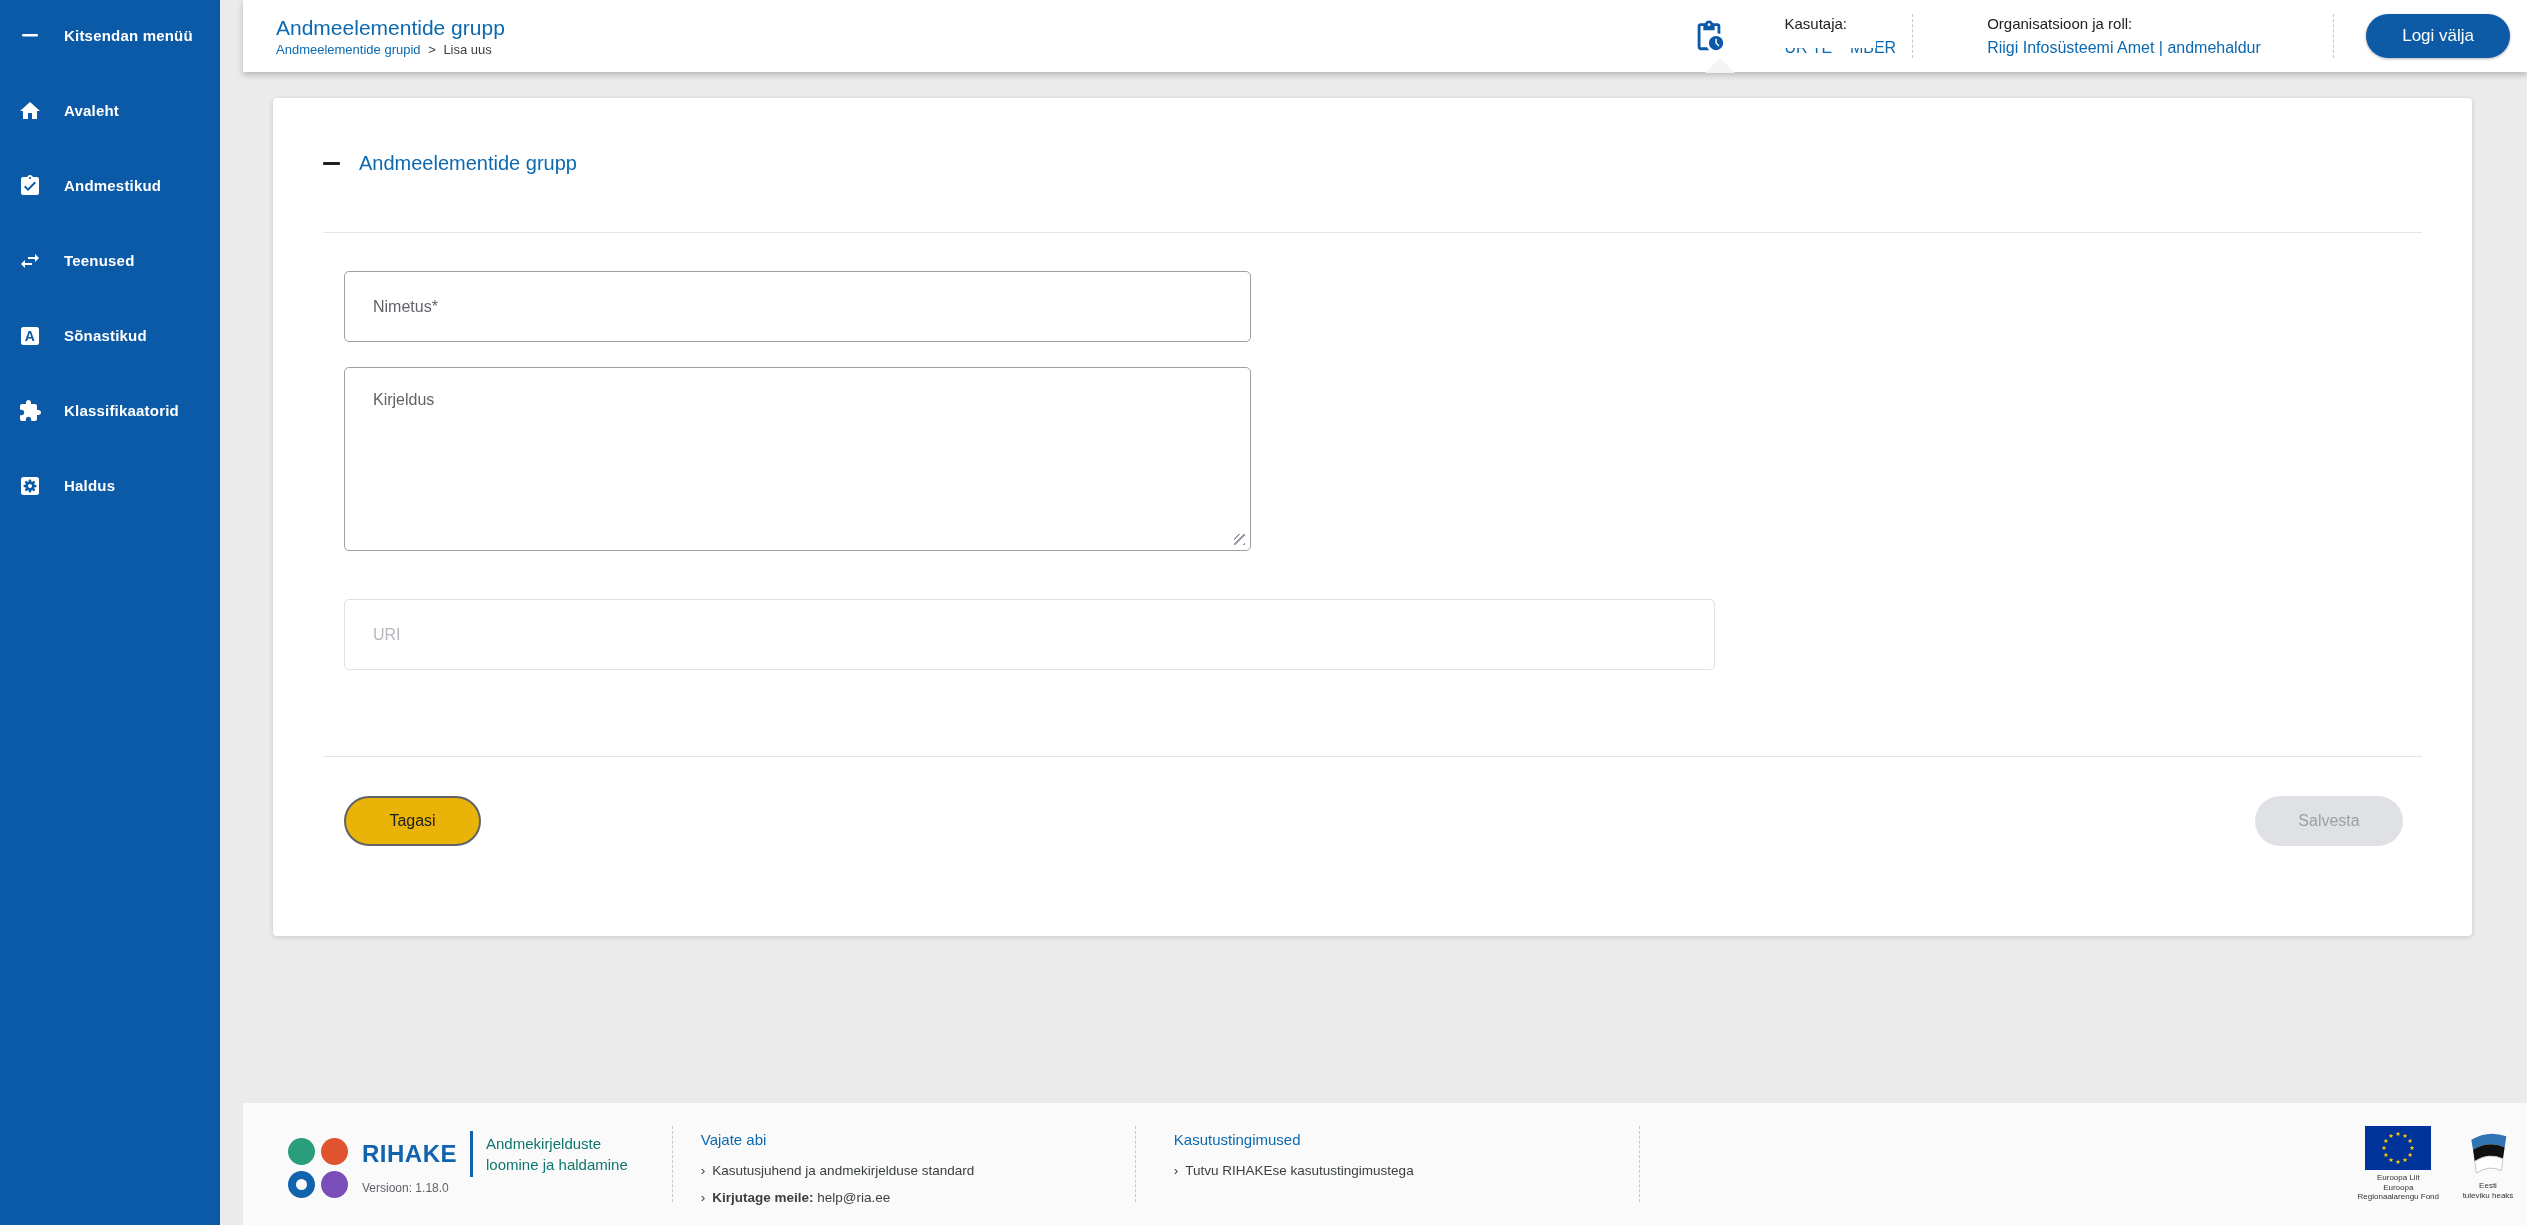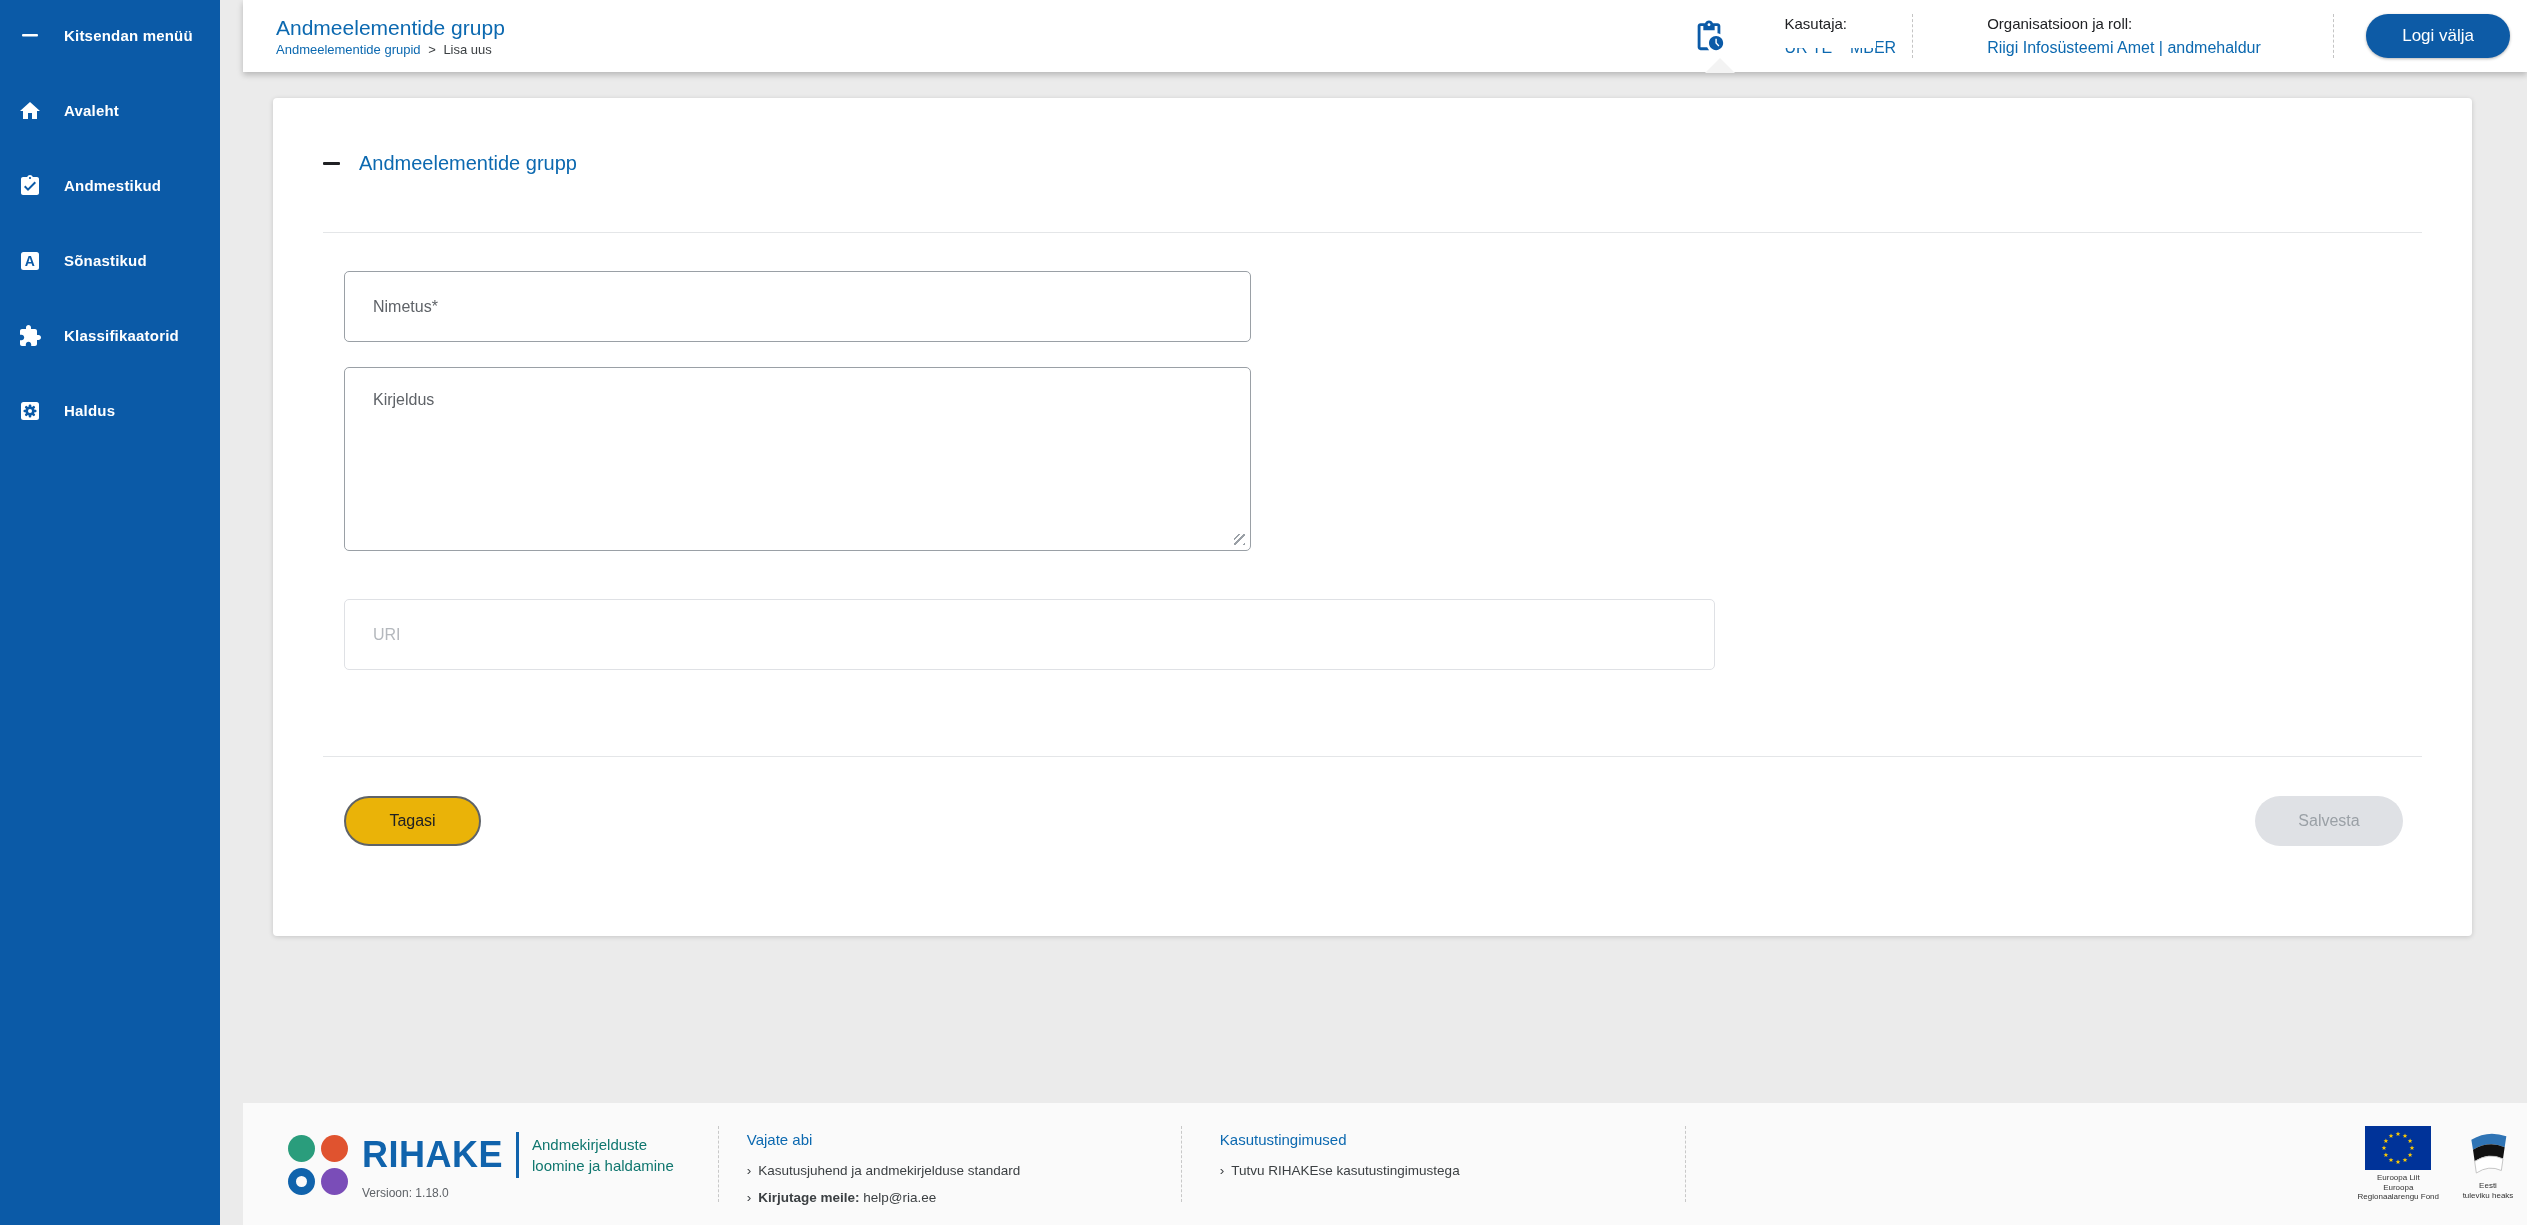--- a/index.html
+++ b/index.html
@@ -109,21 +109,21 @@
   .brand-wrap { display:flex; align-items:flex-start; }
   .circles { display:grid; grid-template-columns:27px 27px; grid-template-rows:27px 27px; gap:6px; margin-top:7px; }
   .circles .c { width:27px; height:27px; border-radius:50%; }
   .c-teal { background:#2a9d7c; }
   .c-orange { background:#e0532f; }
   .c-blue { background:#1063ac; position:relative; }
   .c-blue::after { content:""; position:absolute; left:8px; top:8px; width:11px; height:11px; border-radius:50%; background:#fafafa; }
   .c-purple { background:#7a4db8; }
   .brand-col { margin-left:14px; display:flex; flex-direction:column; }
   .brand-row { display:flex; align-items:center; }
-  .brand-name { font-size:36px; font-weight:700; color:#1063ac; letter-spacing:.5px; line-height:1.5;text-align:right; }
+  .brand-name { font-size:24px; font-weight:700; color:#1063ac; letter-spacing:.5px; line-height:1.5;text-align:right; }
   .brand-bar { width:3px; height:46px; background:#1063ac; margin:0 13px; }
   .tagline { font-size:15px; color:#0f766e; line-height:1.4; }
   .version { font-size:12px; color:#5f6368; margin-top:4px; }
   .fsep { border-left:1px dashed #c8c8c8; height:76px; }
   .fsep.s1 { margin:0 28px 0 44px; }
   .fsep.s2 { margin:0 38px 0 28px; }
   .fsep.s3 { margin:0 0 0 60px; }
   .fblock { align-self:flex-start; margin-top:28px; }
   .fblock-title { font-size:15px; color:#0c69b0; margin-bottom:9px; cursor:default; }
   .flink { font-size:13.5px; color:#3c4043; line-height:2; cursor:pointer; }
@@ -161,20 +161,28 @@
 
   <div class="side-item">
     <span class="side-icon">
       <svg viewBox="0 0 24 24">
           <path fill="#fff" d="M19 3h-4.18C14.4 1.84 13.3 1 12 1c-1.3 0-2.4.84-2.82 2H5c-1.1 0-2 .9-2 2v14c0 1.1.9 2 2 2h14c1.1 0 2-.9 2-2V5c0-1.1-.9-2-2-2zm-7 0c.55 0 1 .45 1 1s-.45 1-1 1-1-.45-1-1 .45-1 1-1zm-2 14l-4-4 1.41-1.41L10 14.17l6.59-6.59L18 9l-8 8z"></path>
         </svg>
     </span>
     <span>Andmestikud</span>
   </div>
 
+  <div class="side-item">
+    <span class="side-icon">
+      <svg viewBox="0 0 24 24">
+          <path fill="#fff" d="M6.99 11L3 15l3.99 4v-3H14v-2H6.99v-3zM21 9l-3.99-4v3H10v2h7.01v3L21 9z"></path>
+        </svg>
+    </span>
+    <span>Teenused</span>
+  </div>
 
   <div class="side-item">
     <span class="side-icon">
       <svg viewBox="0 0 24 24">
         <rect x="3" y="3" width="18" height="18" rx="2.5" fill="#fff"></rect>
         <text x="12" y="17" text-anchor="middle" font-size="14" font-weight="bold" fill="#0b5aa7" font-family="Liberation Sans, sans-serif">A</text>
       </svg>
     </span>
     <span>Sõnastikud</span>
   </div>

